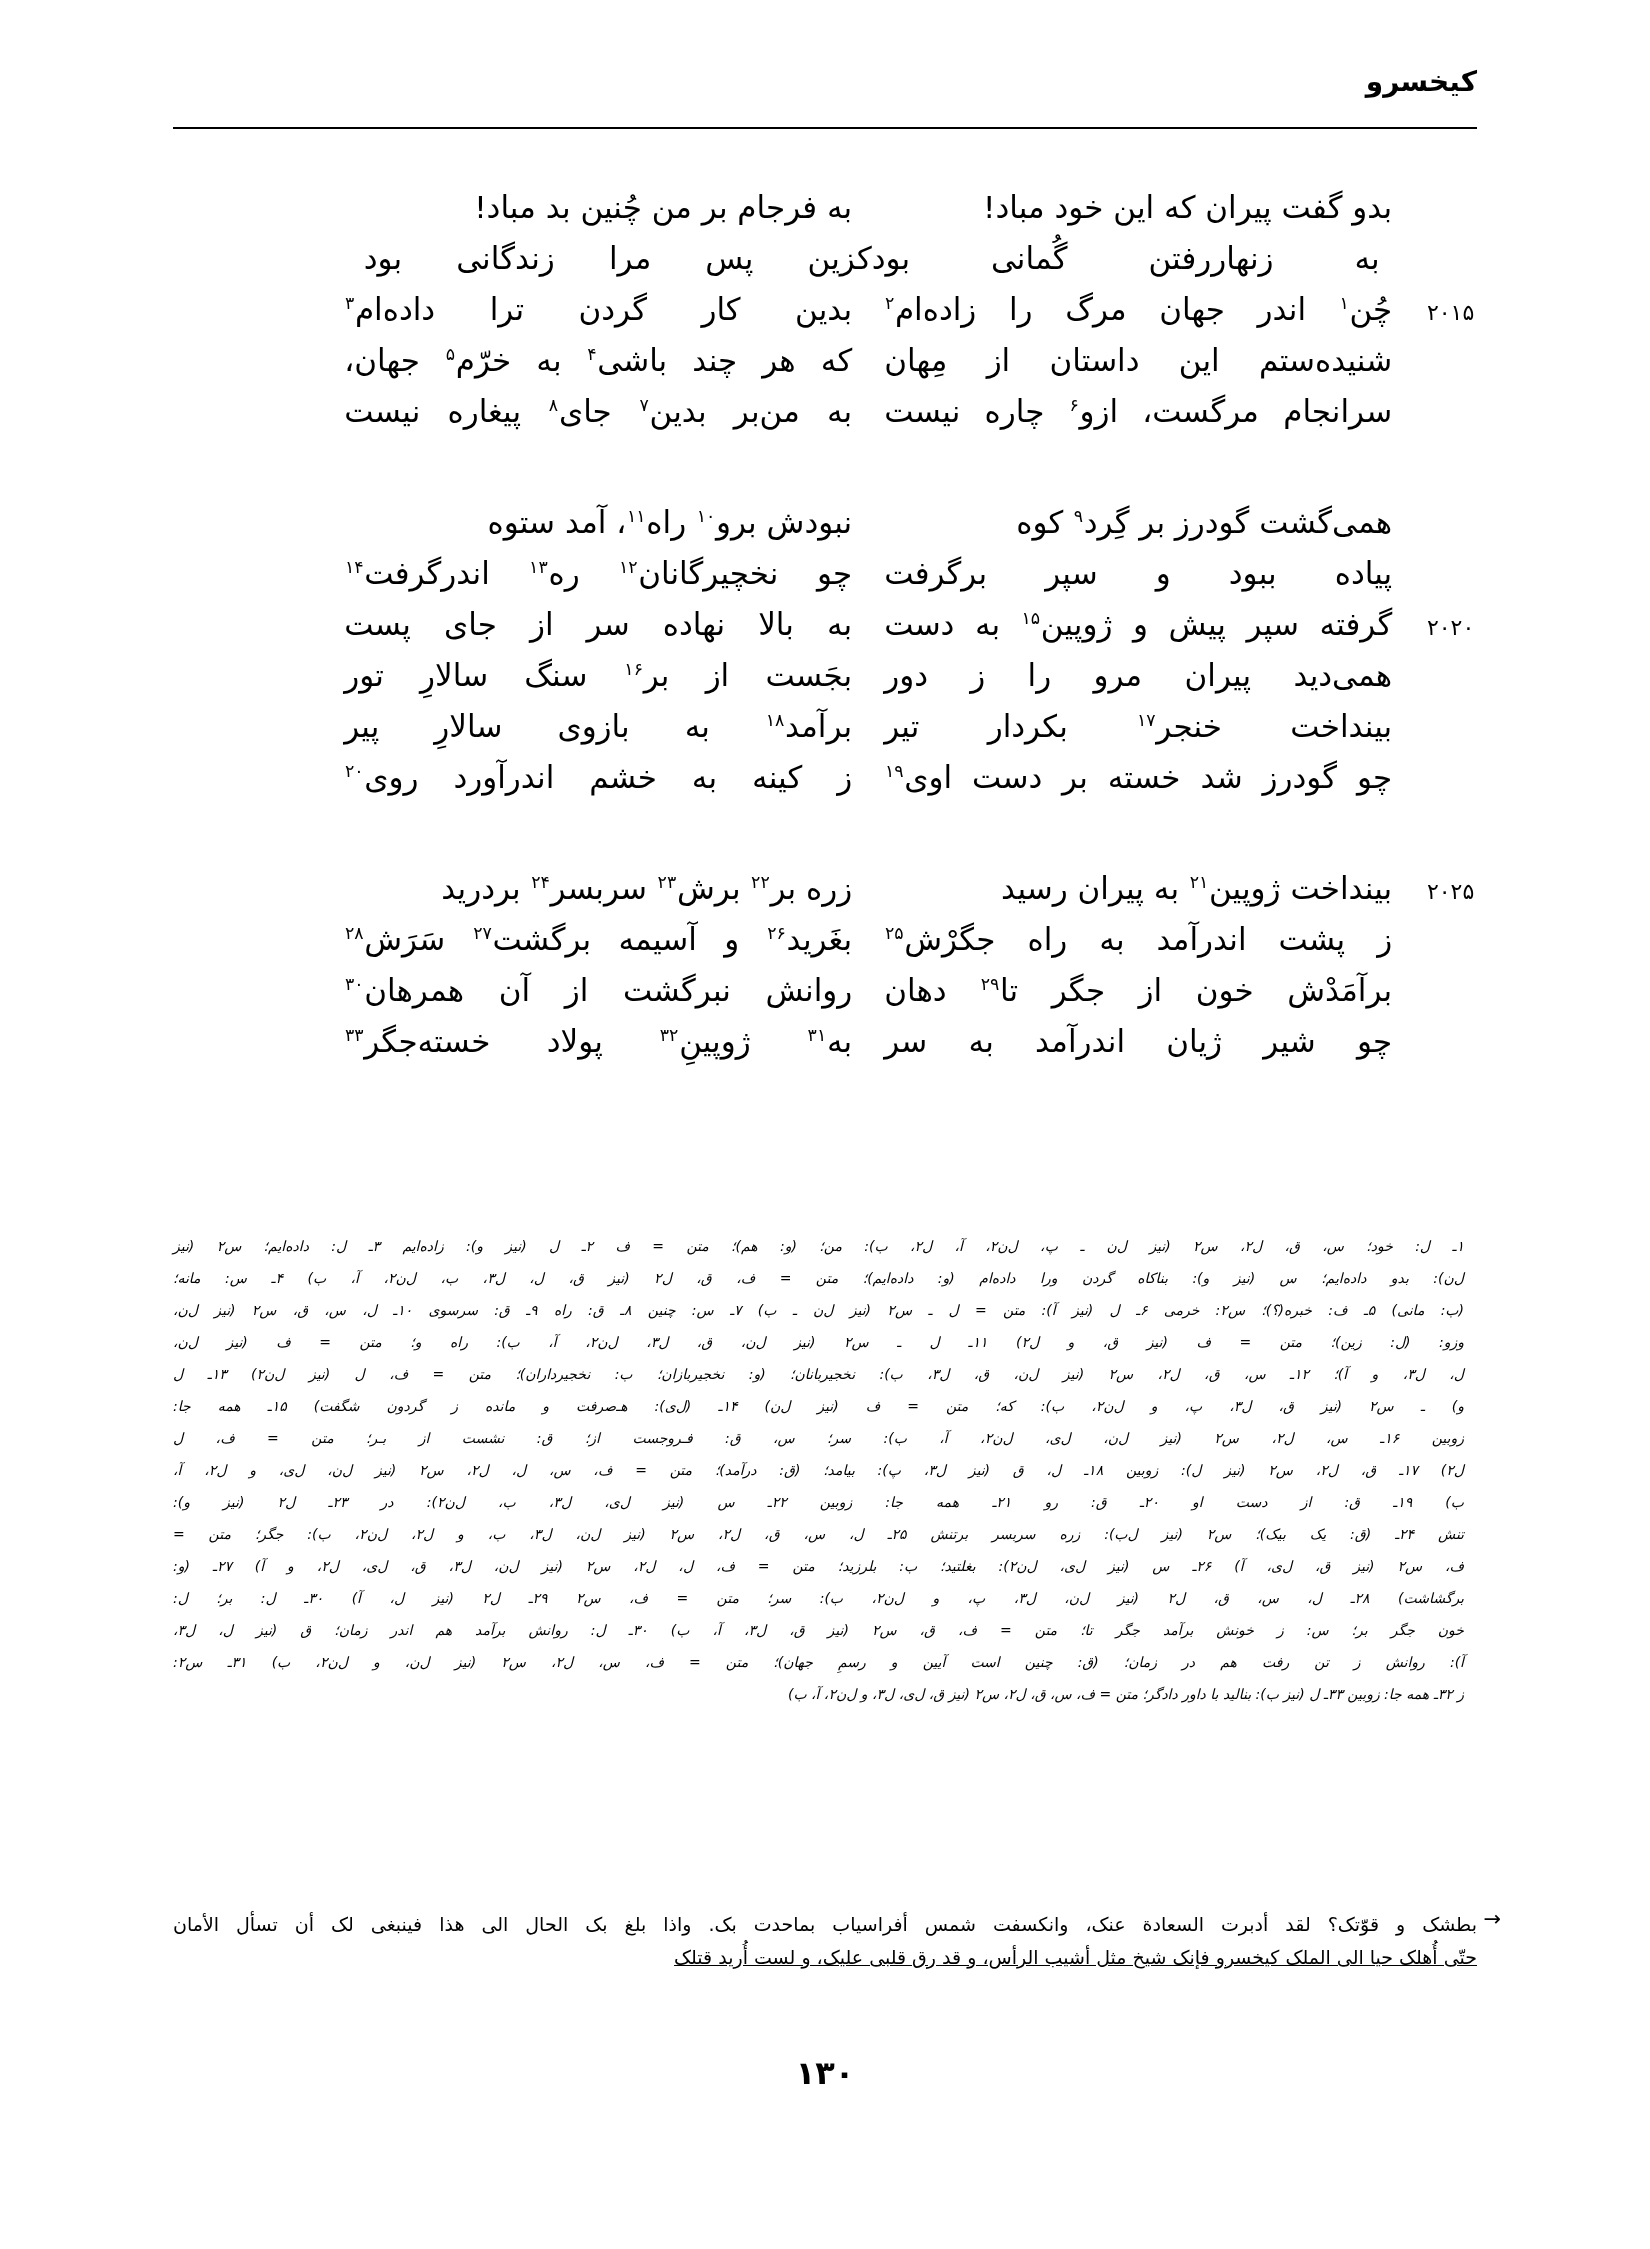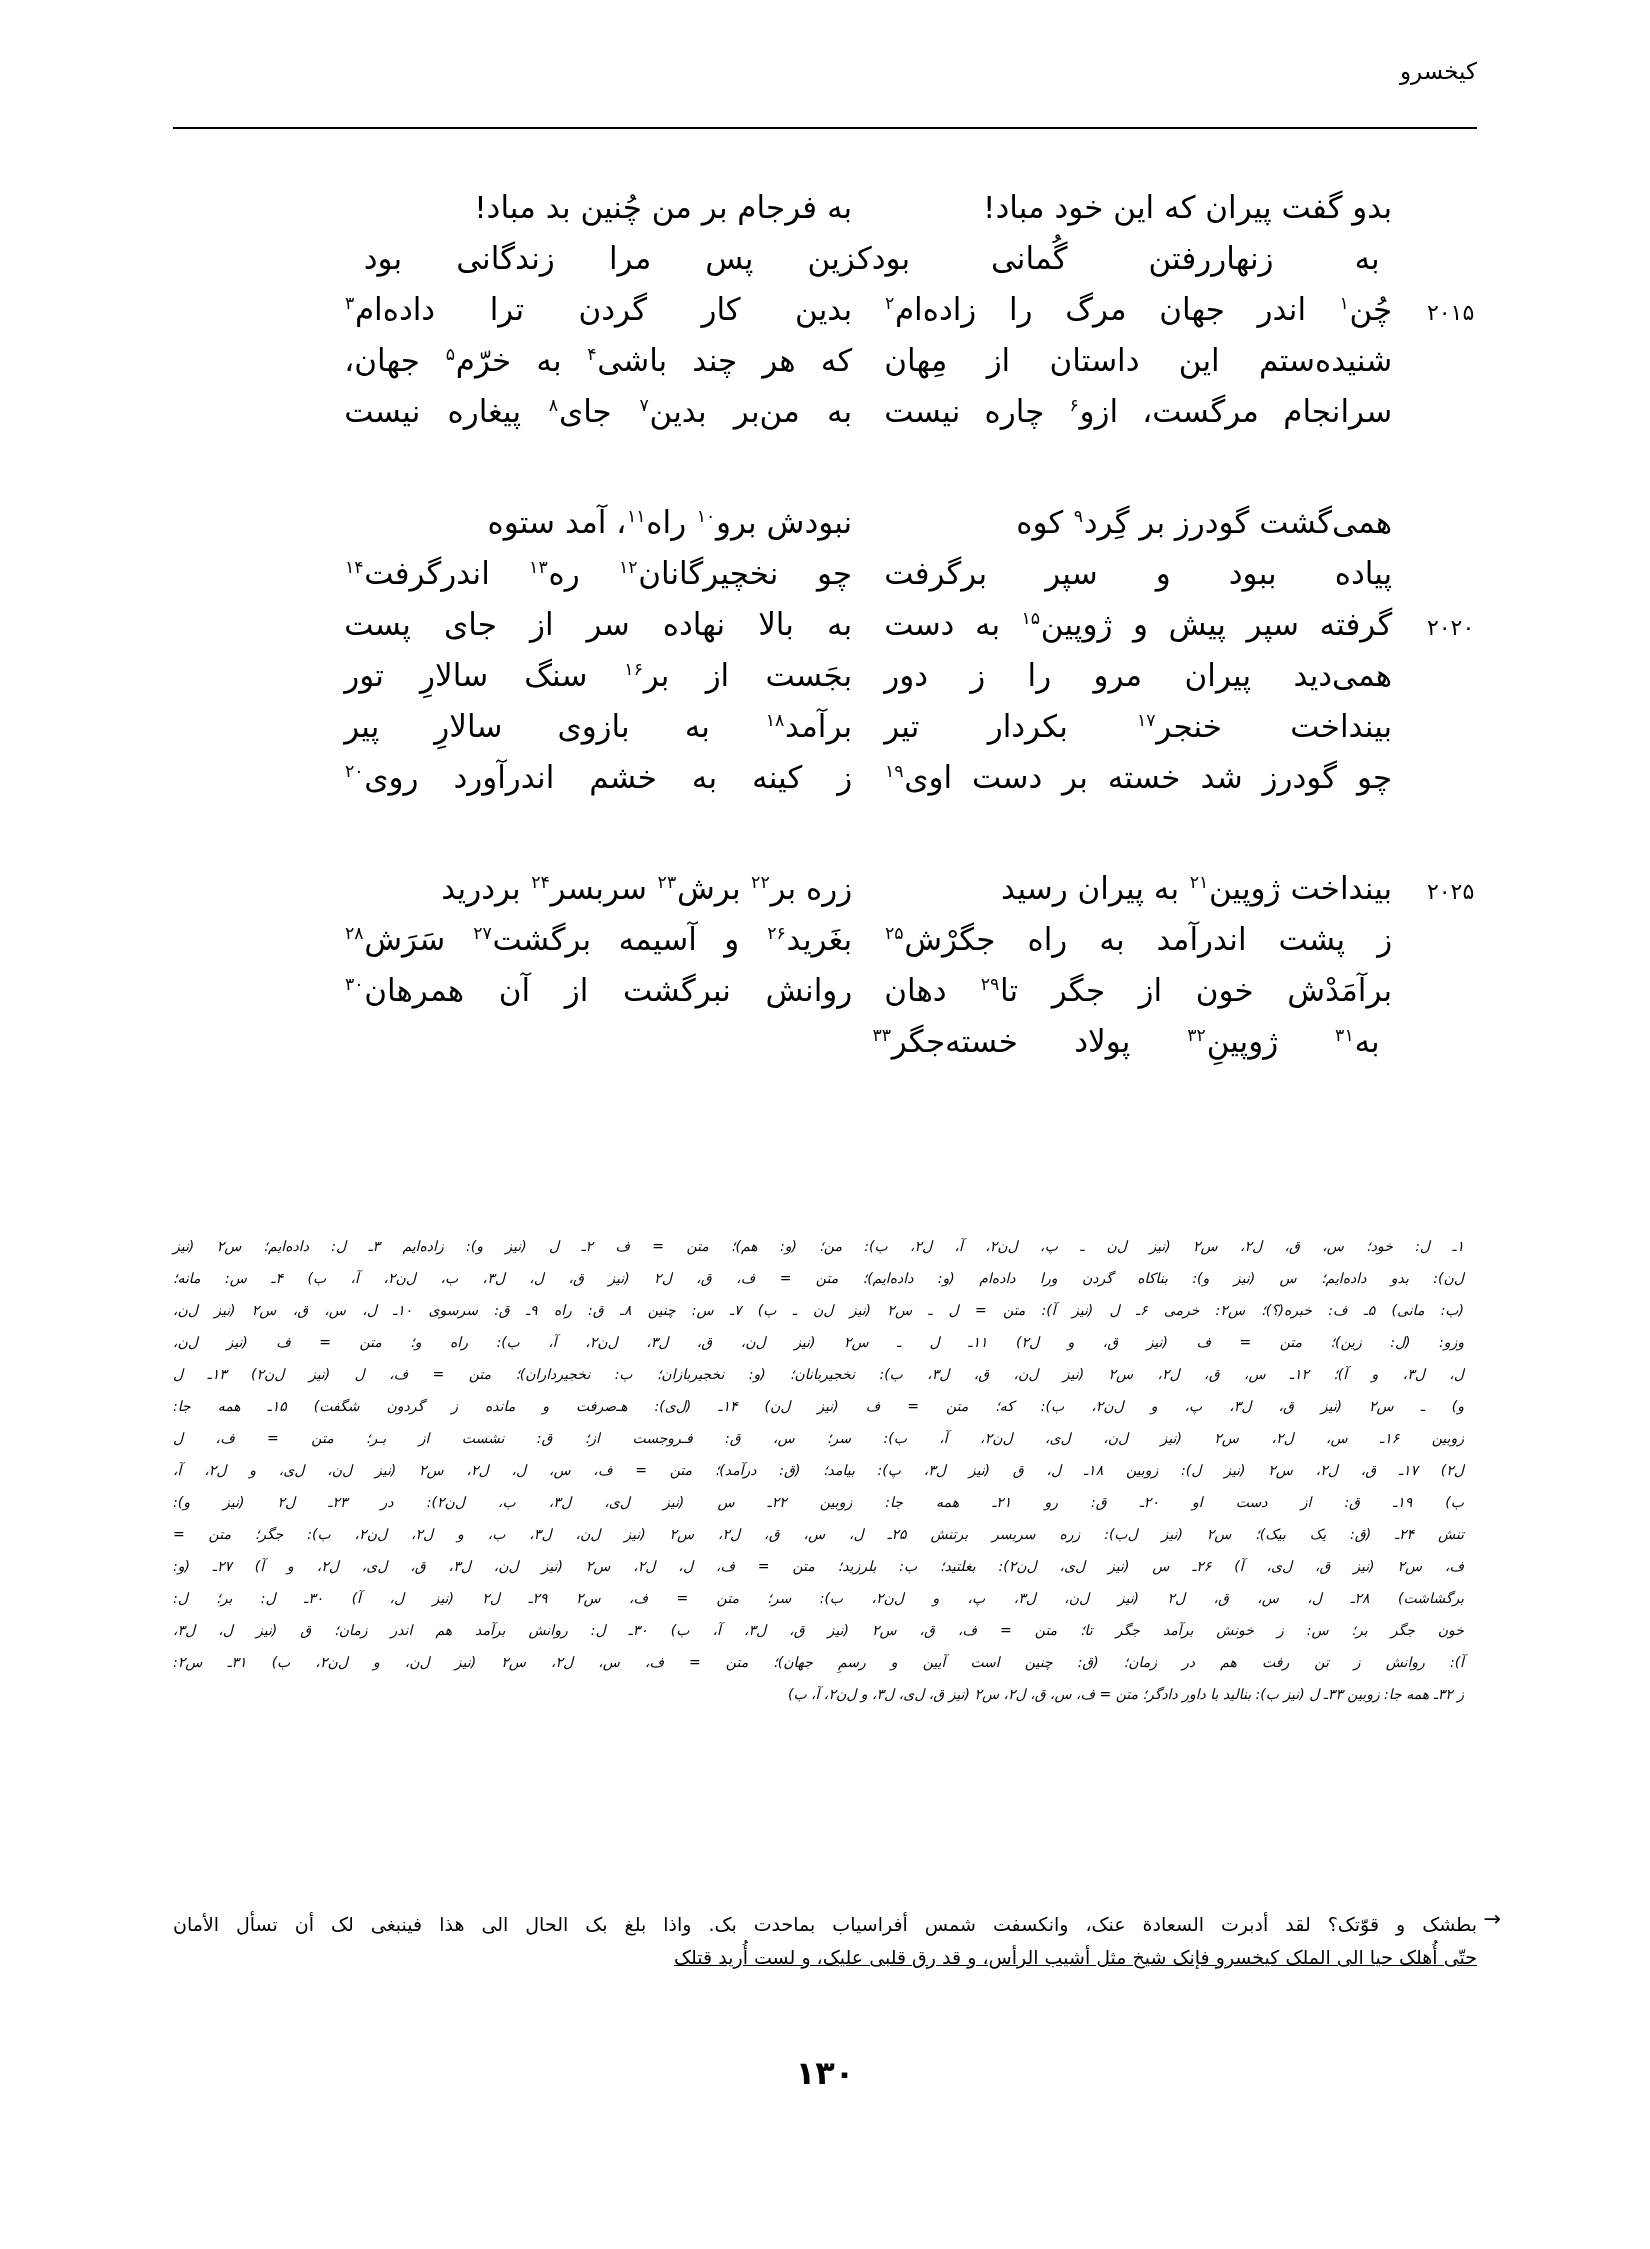--- a/index.html
+++ b/index.html
@@ -28,23 +28,23 @@
   .header-zone {
     position: absolute;
     top: 60px;
     right: 173px;
     left: 173px;
     height: 83px;
   }
   .header-title {
     position: absolute;
     right: 0;
-    top: 0;
-    font-size: 23px;
-    font-weight: 400;
+    top: 8px;
+    font-size: 28px;
+    font-weight: 700;
     line-height: 1;
     letter-spacing: 0;
     direction: rtl;
     white-space: nowrap;
   }
   .header-rule {
     position: absolute;
     right: 0;
     left: 0;
     top: 67px;
@@ -267,20 +267,21 @@
         <div class="hemistich right">ز پشت اندرآمد به راه جگرْش<sup class="vn">۲۵</sup></div>
         <div class="hemistich left">بغَرید<sup class="vn">۲۶</sup> و آسیمه برگشت<sup class="vn">۲۷</sup> سَرَش<sup class="vn">۲۸</sup></div>
       </div>
       <div class="bayt">
         <div class="num-gutter"></div>
         <div class="hemistich right">برآمَدْش خون از جگر تا<sup class="vn">۲۹</sup> دهان</div>
         <div class="hemistich left">روانش نبرگشت از آن همرهان<sup class="vn">۳۰</sup></div>
       </div>
       <div class="bayt">
         <div class="num-gutter"></div>
+        <div class="hemistich right">چو شیر ژیان اندرآمد به سر</div>
         <div class="hemistich left">به<sup class="vn">۳۱</sup> ژوپینِ<sup class="vn">۳۲</sup> پولاد خسته‌جگر<sup class="vn">۳۳</sup></div>
       </div>
     </div>
 
   </div>
 
   <div class="apparatus">
     <p>۱ـ ل: خود؛ س، ق، ل۲، س۲ (نیز ل‌ن ـ پ، ل‌ن۲، آ، ل۲، ب): من؛ (و: هم)؛ متن = ف    ۲ـ ل (نیز و): زاده‌ایم    ۳ـ ل: داده‌ایم؛ س۲ (نیز</p>
     <p>ل‌ن): بدو داده‌ایم؛ س (نیز و): بناکاه گردن ورا داده‌ام (و: داده‌ایم)؛ متن = ف، ق، ل۲ (نیز ق، ل، ل۳، ب، ل‌ن۲، آ، ب)    ۴ـ س: مانه؛</p>
     <p>(ب: مانی)    ۵ـ ف: خبره(؟)؛ س۲: خرمی    ۶ـ ل (نیز آ): متن = ل ـ س۲ (نیز ل‌ن ـ ب)    ۷ـ س: چنین    ۸ـ ق: راه    ۹ـ ق: سرسوی    ۱۰ـ ل، س، ق، س۲ (نیز ل‌ن،</p>

